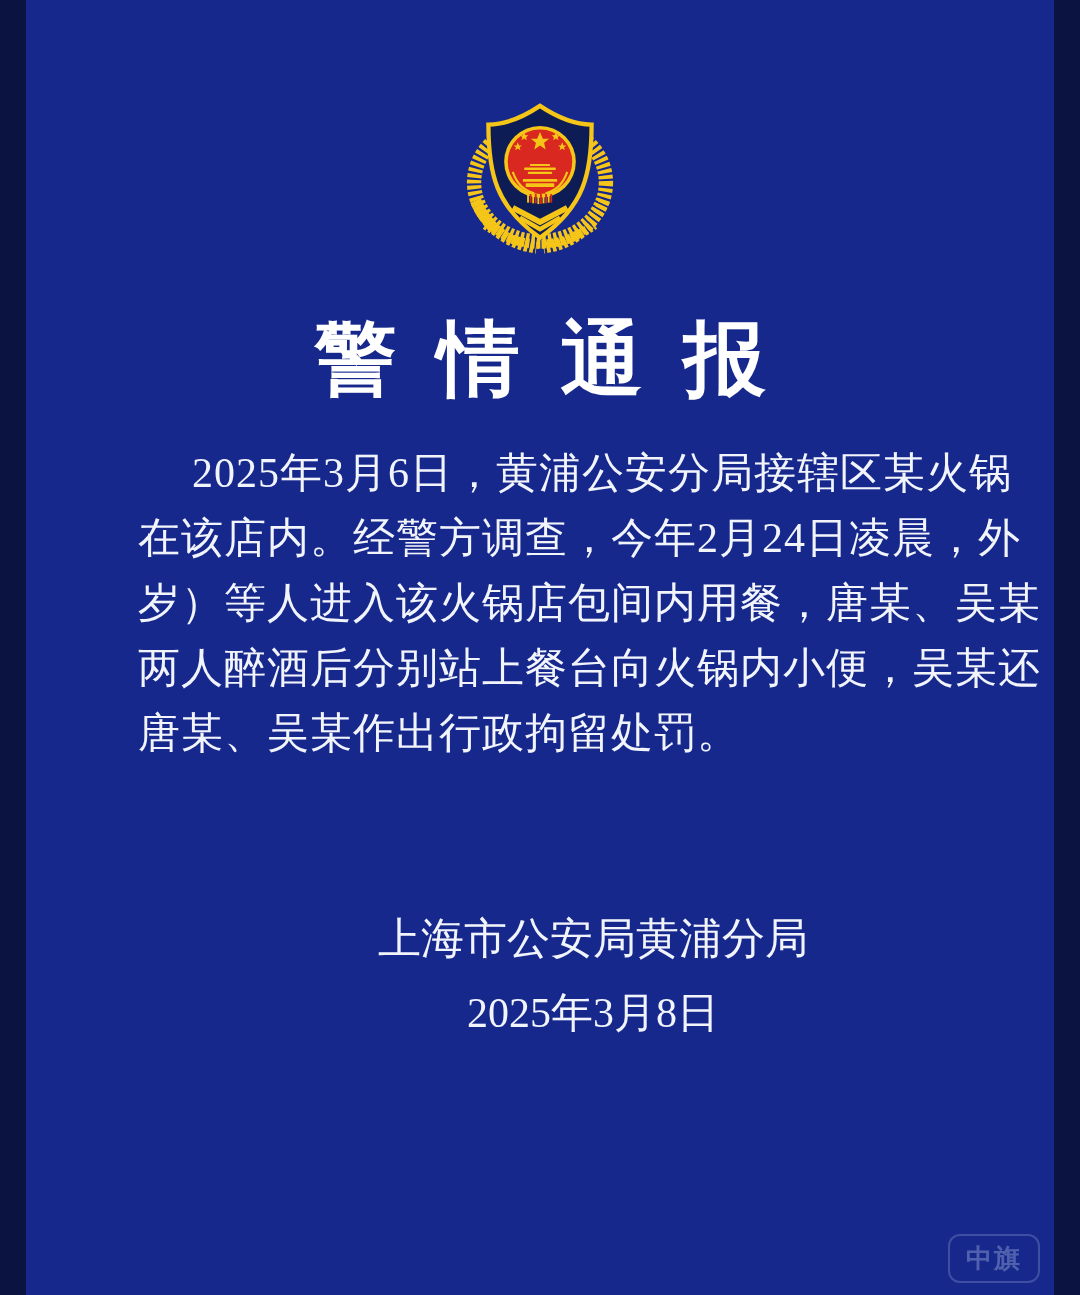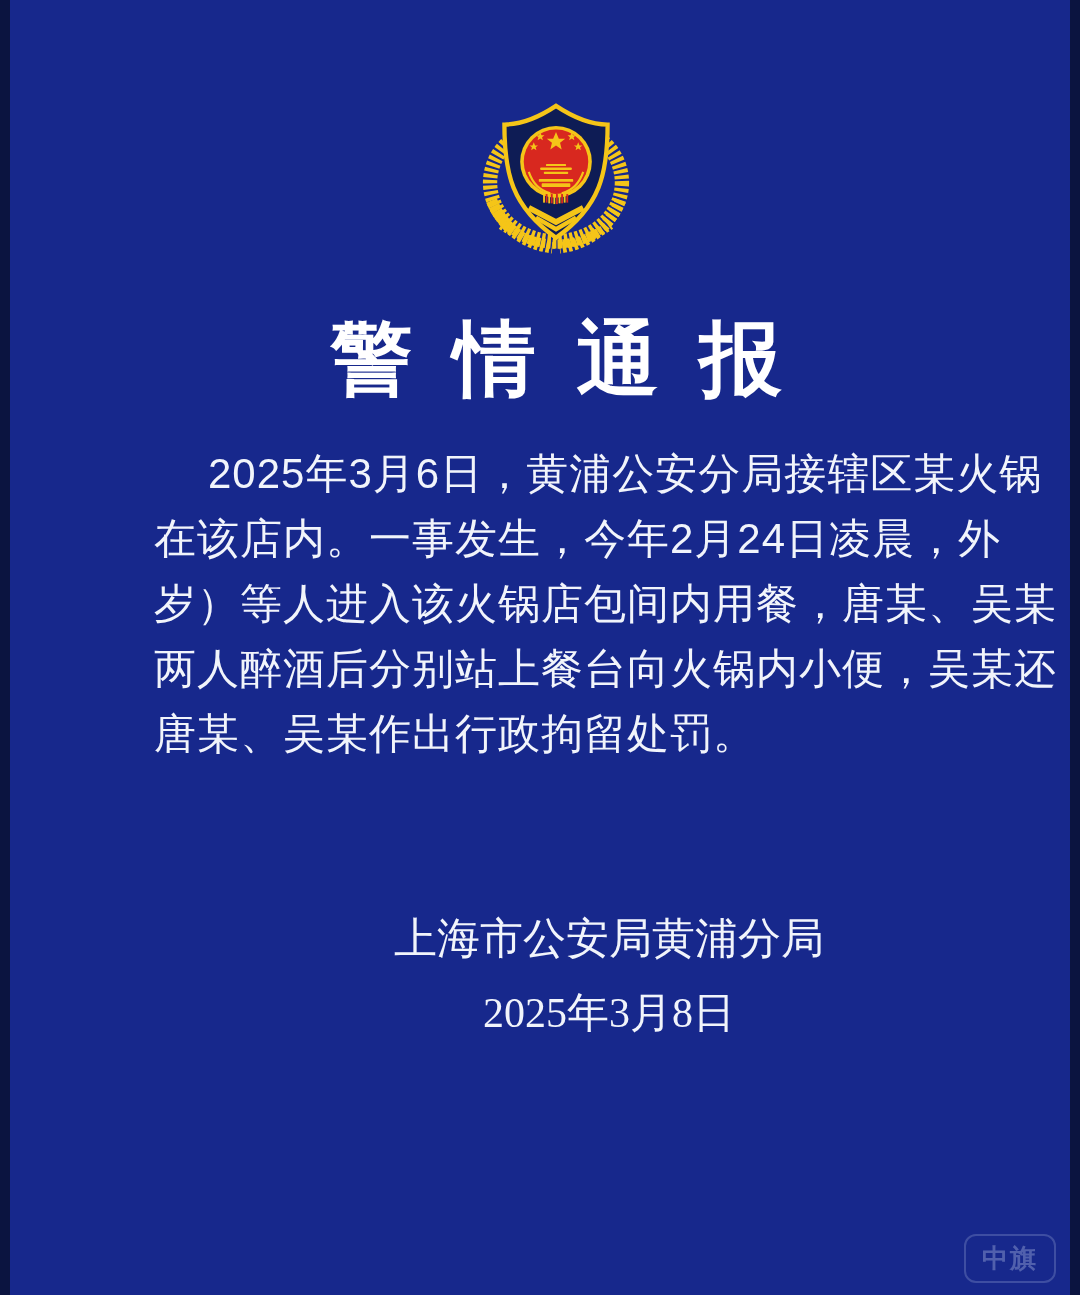--- a/index.html
+++ b/index.html
@@ -3,21 +3,20 @@
 <meta charset="utf-8">
 <style>
   html,body{margin:0;padding:0;background:#0b1440;}
   .notice{
     position:relative;
     width:1028px;height:1295px;
     margin:0 auto;
     background:#17288c;
     overflow:hidden;
     font-family:"Liberation Serif", serif;
-    padding-left:32px;
   }
   .emblem-wrap{
     padding-top:93px;
     display:flex;justify-content:center;
   }
   .title{
     margin-top:50px;
     text-align:center;
     color:#ffffff;
     font-size:82px;
@@ -28,21 +27,21 @@
     font-family:"Liberation Serif", serif;
   }
   .body-block{
     margin:36px auto 0 auto;
     width:804px;
     color:#f1f4fb;
     font-size:42px;
     line-height:65px;
     letter-spacing:1px;
     text-align:justify;
-    font-family:Liberation Sans, sans-serif;
+    font-family:Liberation Serif, serif;
   }
   .body-line{white-space:nowrap;}
   .body-line.indent{padding-left:54px;}
   .signature{
     margin-top:150px;
     text-align:center;
     transform:translateX(53px);
     color:#f1f4fb;
     font-size:43px;
     line-height:46px;
@@ -119,21 +118,21 @@
 
       <path d="M72 160 L110 180 L148 160" fill="none" stroke="#f5c518" stroke-width="8"></path>
       <path d="M82 174 L110 190 L138 174" fill="none" stroke="#f5c518" stroke-width="6"></path>
     </svg>
   </div>
 
   <div class="title">警情通报</div>
 
   <div class="body-block">
     <div class="body-line indent">2025年3月6日，黄浦公安分局接辖区某火锅</div>
-    <div class="body-line">在该店内。一事发生，今年2月24日凌晨，外</div>
+    <div class="body-line">在该店内。经警方调查，今年2月24日凌晨，外</div>
     <div class="body-line">岁）等人进入该火锅店包间内用餐，唐某、吴某</div>
     <div class="body-line">两人醉酒后分别站上餐台向火锅内小便，吴某还</div>
     <div class="body-line">唐某、吴某作出行政拘留处罚。</div>
   </div>
 
   <div class="signature">
     <div class="agency">上海市公安局黄浦分局</div>
     <div class="date">2025年3月8日</div>
   </div>
 

